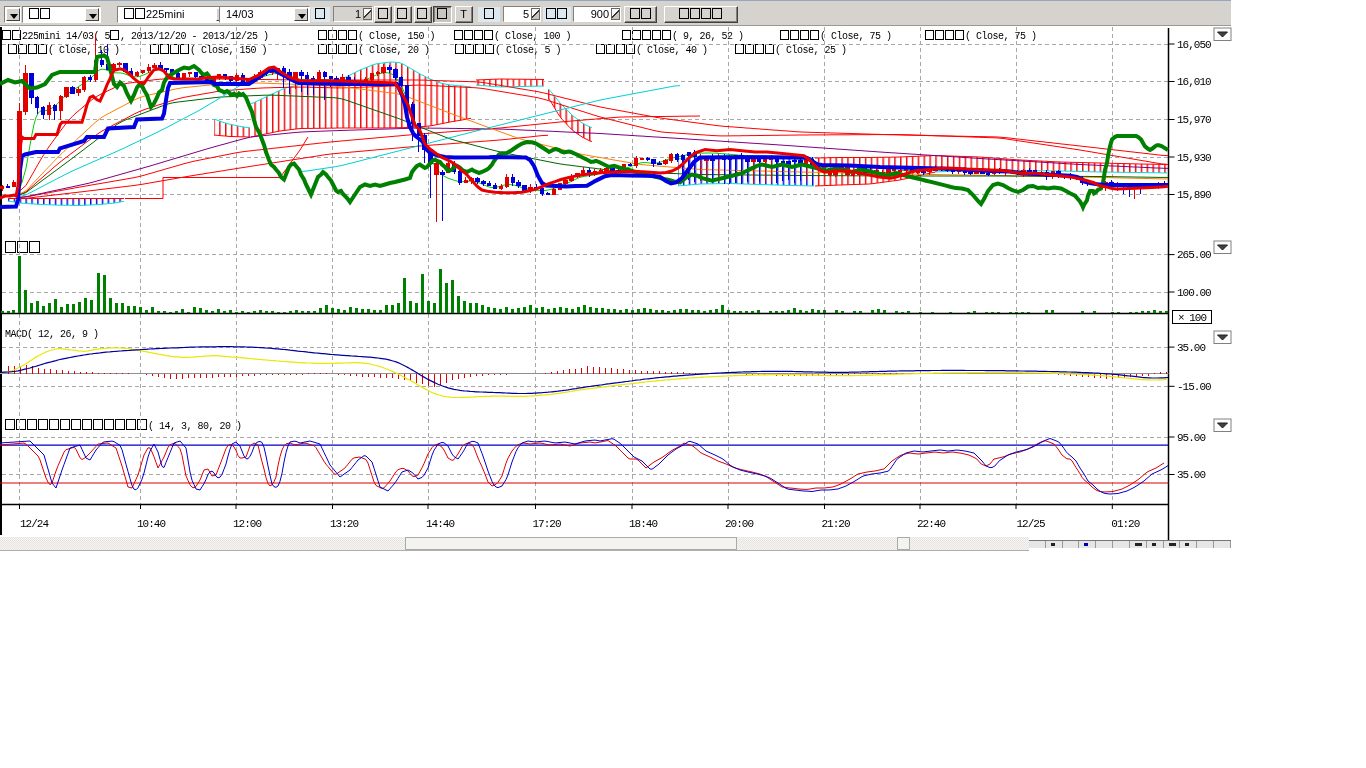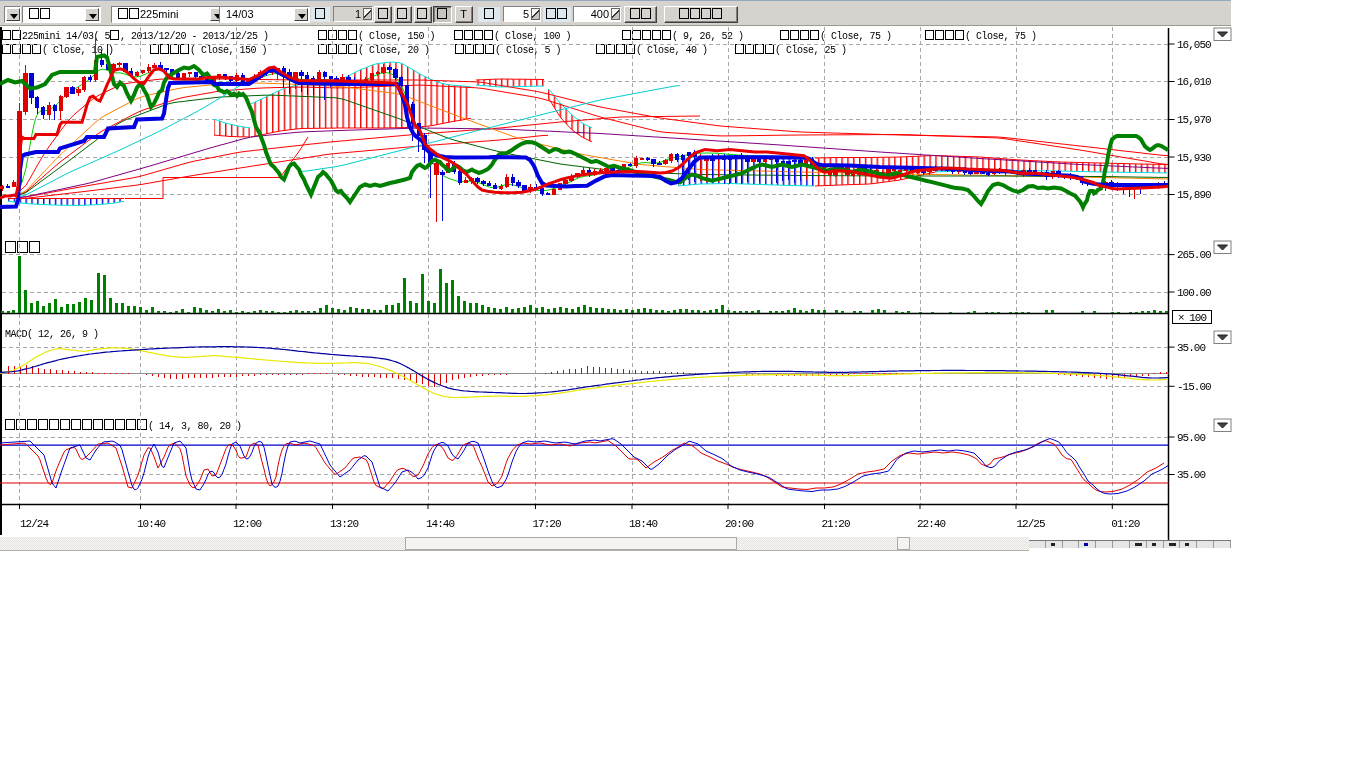--- a/index.html
+++ b/index.html
@@ -37,21 +37,21 @@
 .cl s{position:absolute;left:5px;top:2px;width:4px;height:2.5px}
 </style></head><body>
 <div id="tbar">
     <div class="cb" style="left:4px;width:17px">
       <b class="da" style="left:1px"></b>
     </div>
     <div class="cb" style="left:22px;width:79px">
       <span style="left:6px"><i class="tf" style="width:10px;height:11px"></i><i class="tf" style="width:10px;height:11px"></i></span>
       <b class="da"></b>
     </div>
-    <div class="cb" style="left:111px;width:115px">
+    <div class="cb" style="left:117px;width:115px">
       <span style="left:6px"><i class="tf" style="width:10px;height:11px"></i><i class="tf" style="width:10px;height:11px"></i>225mini</span>
       <b class="da"></b>
     </div>
     <div class="cb" style="left:219px;width:91px">
       <span style="left:6px">14/03</span>
       <b class="da"></b>
     </div>
     <div class="lb" style="left:311px;width:19px"><i class="tf" style="width:10px;height:11px"></i></div>
     <div class="sp" style="left:333px;width:40px;background:#d6d3ce">
       <span>1</span>
@@ -62,33 +62,33 @@
     <div class="b3" style="left:413.5px;width:18px"><i class="tf" style="width:10px;height:11px"></i></div>
     <div class="b3 pressed" style="left:433px;width:19px"><i class="tf" style="width:10px;height:11px"></i></div>
     <div class="b3" style="left:454.5px;width:18px">T</div>
     <div class="lb" style="left:478px;width:22px"><i class="tf" style="width:10px;height:11px"></i></div>
     <div class="sp" style="left:503px;width:38px;background:#fff">
       <span>5</span>
       <b class="sb"></b>
     </div>
     <div class="lb" style="left:543px;width:28px"><i class="tf" style="width:10px;height:11px"></i><i class="tf" style="width:10px;height:11px"></i></div>
     <div class="sp" style="left:573px;width:48px;background:#fff">
-      <span>400</span>
+      <span>900</span>
       <b class="sb"></b>
     </div>
     <div class="b3" style="left:624px;width:33px"><i class="tf" style="width:10px;height:11px"></i><i class="tf" style="width:10px;height:11px"></i></div>
     <div class="b3" style="left:664px;width:74px"><i class="tf" style="width:10px;height:11px"></i><i class="tf" style="width:10px;height:11px"></i><i class="tf" style="width:10px;height:11px"></i><i class="tf" style="width:10px;height:11px"></i></div>
   </div>
 <div class="ht" style="left:2px;top:30px"><i class="tf" style="width:9px;height:10px"></i><i class="tf" style="width:9px;height:10px"></i>225mini 14/03( 5<i class="tf" style="width:9px;height:10px"></i>, 2013/12/20 - 2013/12/25 )</div>
 <div class="ht" style="left:318px;top:30px"><i class="tf" style="width:9px;height:10px"></i><i class="tf" style="width:9px;height:10px"></i><i class="tf" style="width:9px;height:10px"></i><i class="tf" style="width:9px;height:10px"></i>( Close, 150 )</div>
 <div class="ht" style="left:454px;top:30px"><i class="tf" style="width:9px;height:10px"></i><i class="tf" style="width:9px;height:10px"></i><i class="tf" style="width:9px;height:10px"></i><i class="tf" style="width:9px;height:10px"></i>( Close, 100 )</div>
 <div class="ht" style="left:622px;top:30px"><i class="tf" style="width:9px;height:10px"></i><i class="tf" style="width:9px;height:10px"></i><i class="tf" style="width:9px;height:10px"></i><i class="tf" style="width:9px;height:10px"></i><i class="tf" style="width:9px;height:10px"></i>( 9, 26, 52 )</div>
 <div class="ht" style="left:780px;top:30px"><i class="tf" style="width:9px;height:10px"></i><i class="tf" style="width:9px;height:10px"></i><i class="tf" style="width:9px;height:10px"></i><i class="tf" style="width:9px;height:10px"></i>( Close, 75 )</div>
 <div class="ht" style="left:925px;top:30px"><i class="tf" style="width:9px;height:10px"></i><i class="tf" style="width:9px;height:10px"></i><i class="tf" style="width:9px;height:10px"></i><i class="tf" style="width:9px;height:10px"></i>( Close, 75 )</div>
-<div class="ht" style="left:2px;top:44px"><i class="tf" style="width:9px;height:10px"></i><i class="tf" style="width:9px;height:10px"></i><i class="tf" style="width:9px;height:10px"></i><i class="tf" style="width:9px;height:10px"></i>( Close, 10 )</div>
+<div class="ht" style="left:8px;top:44px"><i class="tf" style="width:9px;height:10px"></i><i class="tf" style="width:9px;height:10px"></i><i class="tf" style="width:9px;height:10px"></i><i class="tf" style="width:9px;height:10px"></i>( Close, 10 )</div>
 <div class="ht" style="left:150px;top:44px"><i class="tf" style="width:9px;height:10px"></i><i class="tf" style="width:9px;height:10px"></i><i class="tf" style="width:9px;height:10px"></i><i class="tf" style="width:9px;height:10px"></i>( Close, 150 )</div>
 <div class="ht" style="left:318px;top:44px"><i class="tf" style="width:9px;height:10px"></i><i class="tf" style="width:9px;height:10px"></i><i class="tf" style="width:9px;height:10px"></i><i class="tf" style="width:9px;height:10px"></i>( Close, 20 )</div>
 <div class="ht" style="left:455px;top:44px"><i class="tf" style="width:9px;height:10px"></i><i class="tf" style="width:9px;height:10px"></i><i class="tf" style="width:9px;height:10px"></i><i class="tf" style="width:9px;height:10px"></i>( Close, 5 )</div>
 <div class="ht" style="left:596px;top:44px"><i class="tf" style="width:9px;height:10px"></i><i class="tf" style="width:9px;height:10px"></i><i class="tf" style="width:9px;height:10px"></i><i class="tf" style="width:9px;height:10px"></i>( Close, 40 )</div>
 <div class="ht" style="left:735px;top:44px"><i class="tf" style="width:9px;height:10px"></i><i class="tf" style="width:9px;height:10px"></i><i class="tf" style="width:9px;height:10px"></i><i class="tf" style="width:9px;height:10px"></i>( Close, 25 )</div>
 <div class="ht" style="left:5px;top:241px"><i class="tf" style="width:11px;height:12px"></i><i class="tf" style="width:11px;height:12px"></i><i class="tf" style="width:11px;height:12px"></i></div>
 <div class="ht" style="left:5px;top:329px">MACD( 12, 26, 9 )</div>
 <div class="ht" style="left:5px;top:419px"><i class="tf" style="width:10px;height:11px"></i><i class="tf" style="width:10px;height:11px"></i><i class="tf" style="width:10px;height:11px"></i><i class="tf" style="width:10px;height:11px"></i><i class="tf" style="width:10px;height:11px"></i><i class="tf" style="width:10px;height:11px"></i><i class="tf" style="width:10px;height:11px"></i><i class="tf" style="width:10px;height:11px"></i><i class="tf" style="width:10px;height:11px"></i><i class="tf" style="width:10px;height:11px"></i><i class="tf" style="width:10px;height:11px"></i><i class="tf" style="width:10px;height:11px"></i><i class="tf" style="width:10px;height:11px"></i>( 14, 3, 80, 20 )</div>
 <svg width="1240" height="768" viewBox="0 0 1240 768" style="position:absolute;left:0;top:0">
 <defs>

